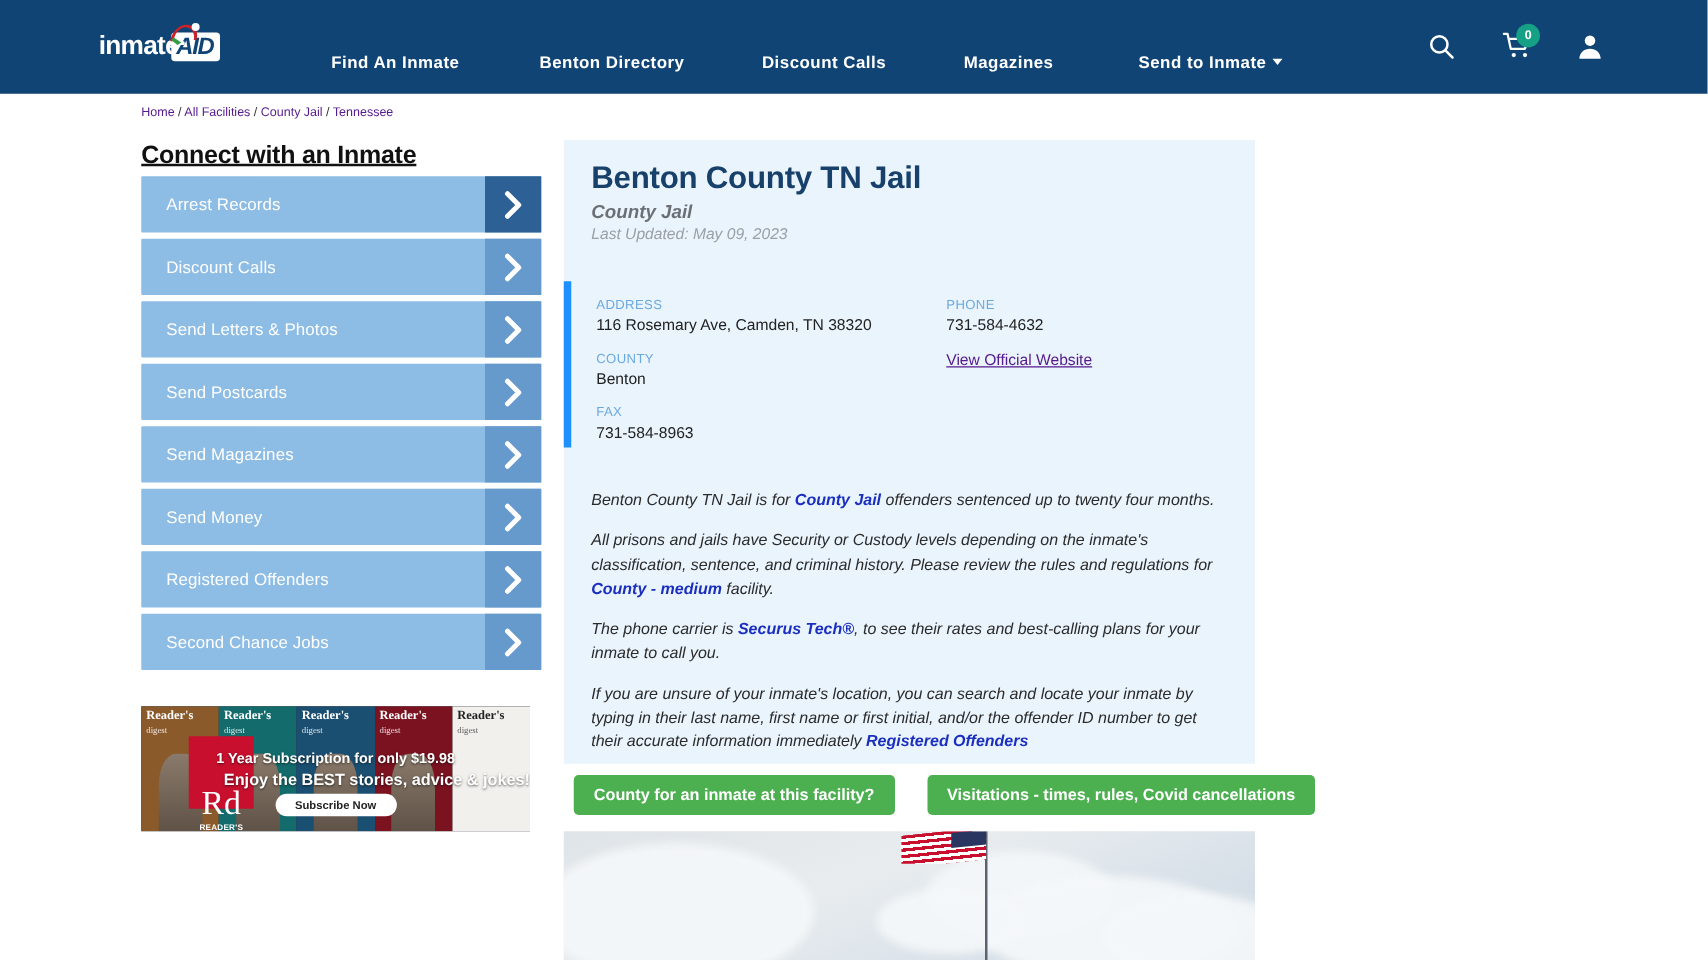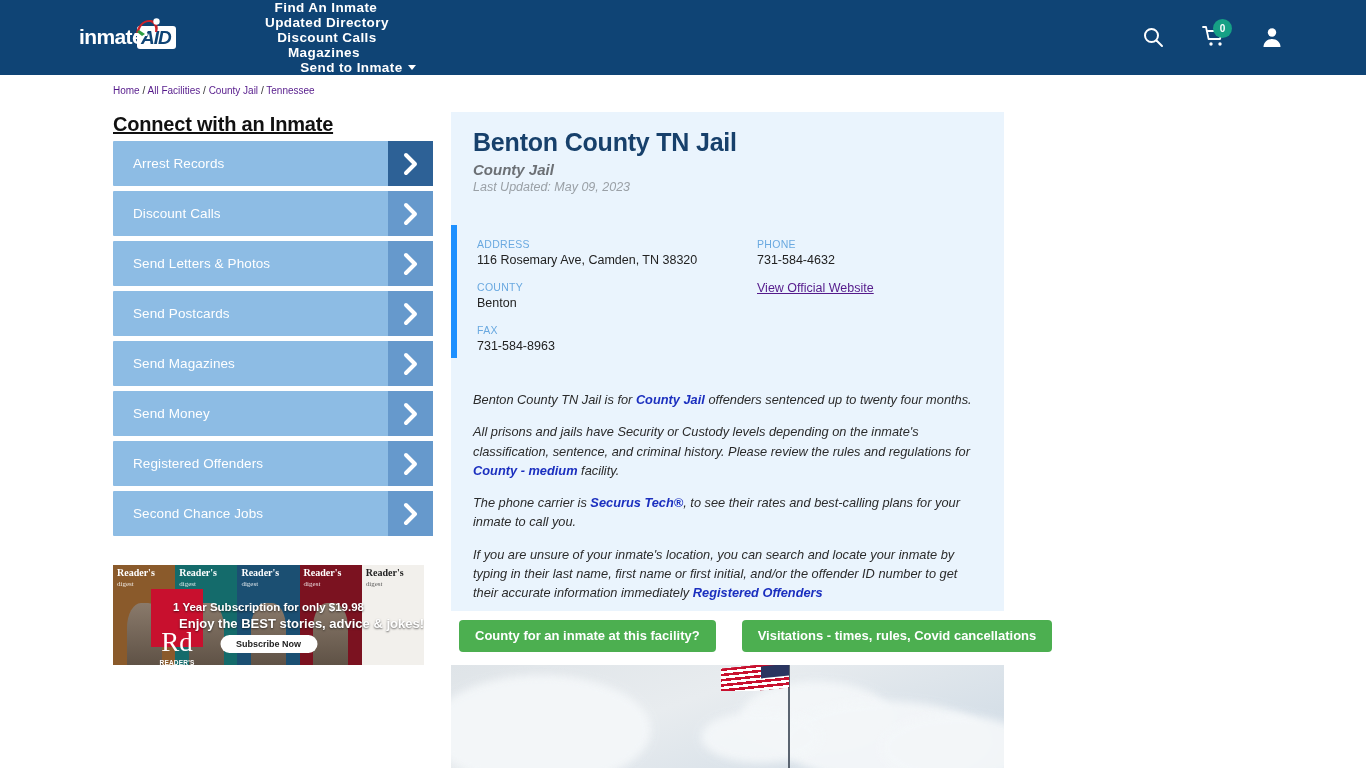--- a/index.html
+++ b/index.html
@@ -32,22 +32,22 @@
     background: #ffffff; color: #0f4475;
     font-size: 19px; font-weight: bold; font-style: italic;
     padding: 1px 5px 1px 4px; border-radius: 3px;
     letter-spacing: -1px; line-height: 21px;
   }
   .logo-hat {
     position: absolute; left: 54px; top: -4px;
     width: 27px; height: 19px; pointer-events: none;
   }
   .nav-links {
-    position: absolute; left: 265px; top: 0; height: 75px;
-    display: flex; align-items: center; flex-direction: column;
+    position: absolute; left: 265px; top: 12px; height: 75px;
+    display: flex; align-items: center;
   }
   .nav-link {
     color: #ffffff; font-size: 13.5px; font-weight: bold;
     letter-spacing: 0.4px; text-decoration: none;
     white-space: nowrap; cursor: pointer;
   }
   .nav-gap1 { margin-right: 64px; }
   .nav-gap2 { margin-right: 62px; }
   .nav-gap3 { margin-right: 62px; }
   .nav-gap4 { margin-right: 68px; }
@@ -280,21 +280,21 @@
     <svg class="logo-hat" viewBox="0 0 27 19">
       <path d="M3 16 C4 7 11 1 18 2 C24 3 26 9 24 14 L22 14 C23 9 21 5 17 4 C11 3 6 9 6 16 Z" fill="#cc2229"></path>
       <ellipse cx="23.5" cy="3.5" rx="3.2" ry="3.2" fill="#ffffff"></ellipse>
       <path d="M2 15 L14 15 C15 15 15 18 14 18 L2 18 C1 18 1 15 2 15 Z" fill="#ffffff"></path>
       <path d="M6 12 L12 16 L9 18 L4 14 Z" fill="#2f9e44"></path>
     </svg>
   </div>
 
   <div class="nav-links">
     <a class="nav-link nav-gap1">Find An Inmate</a>
-    <a class="nav-link nav-gap2">Updated Directory</a>
+    <a class="nav-link nav-gap2">Benton Directory</a>
     <a class="nav-link nav-gap3">Discount Calls</a>
     <a class="nav-link nav-gap4">Magazines</a>
     <a class="nav-link"><span>Send to Inmate</span><i class="caret"></i></a>
   </div>
 
   <div class="nav-icons">
     <div class="icon-btn icon-search">
       <svg viewBox="0 0 24 24" width="24" height="24" fill="none" stroke="#ffffff" stroke-width="2">
         <circle cx="10.5" cy="10.5" r="6.5"></circle>
           <line x1="15.5" y1="15.5" x2="21" y2="21" stroke-linecap="round"></line>

